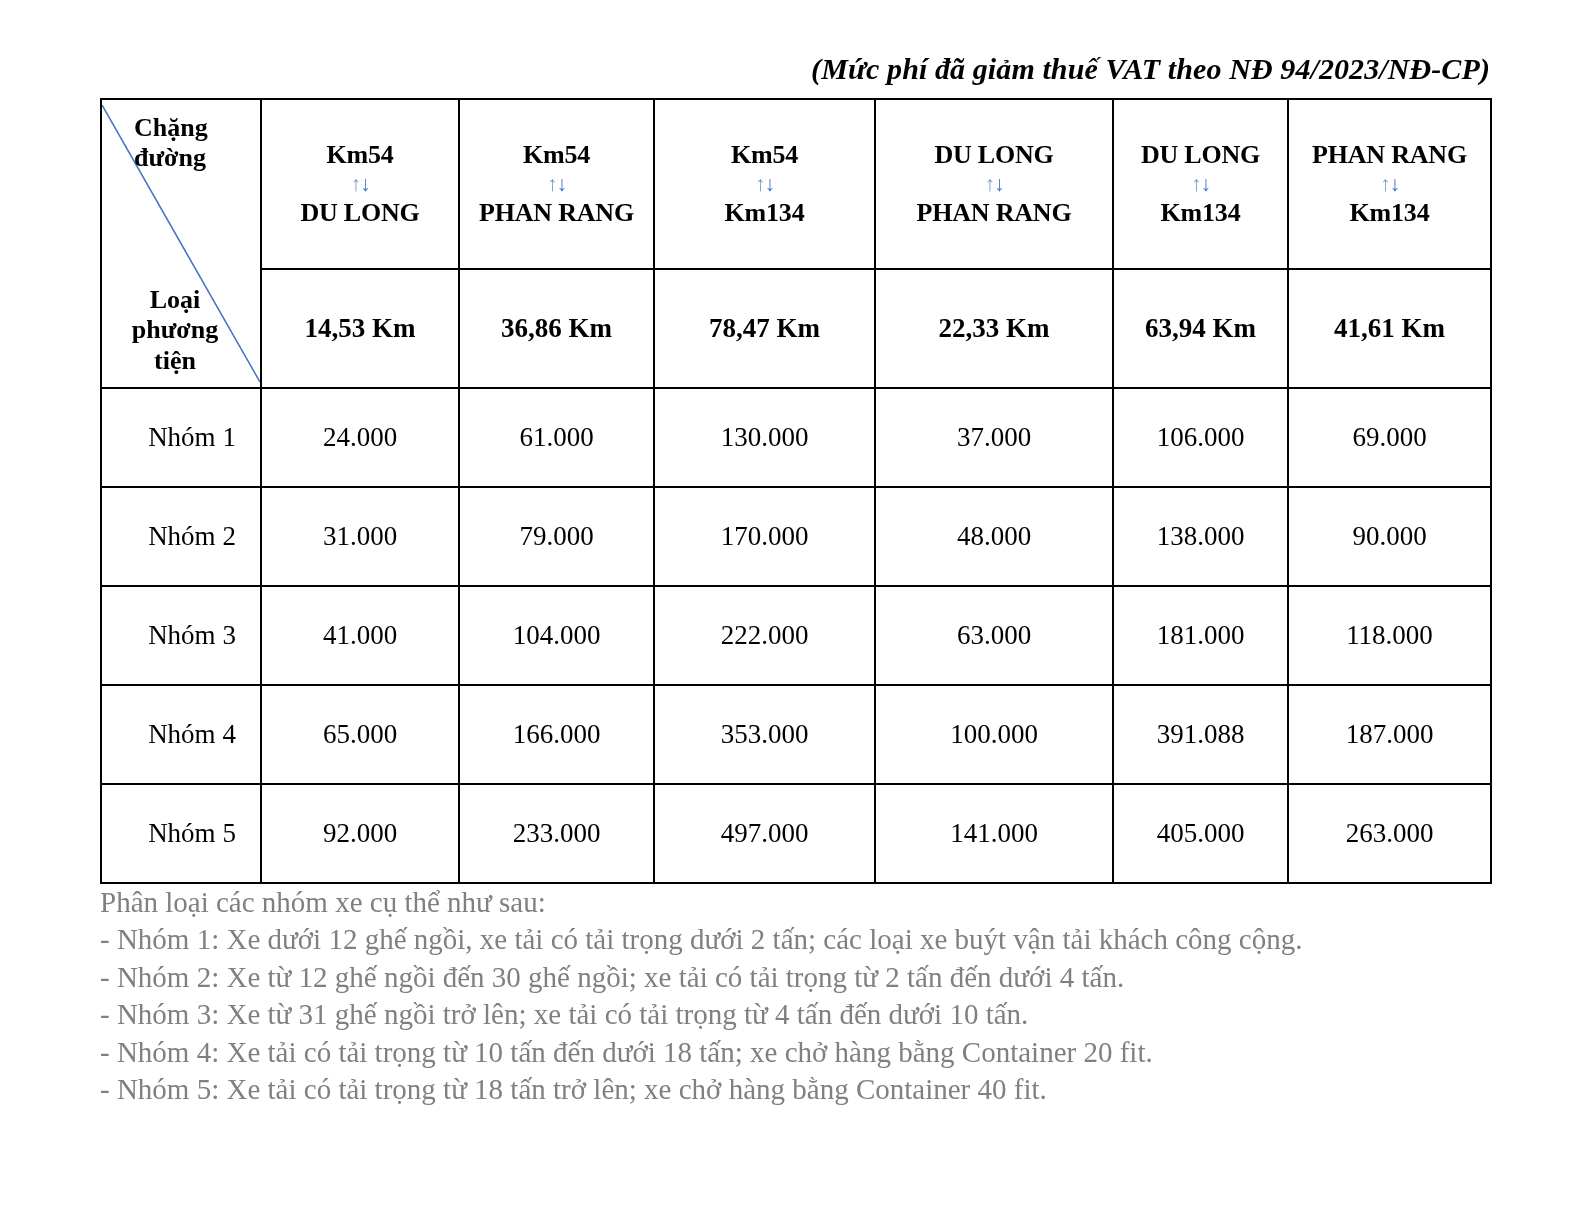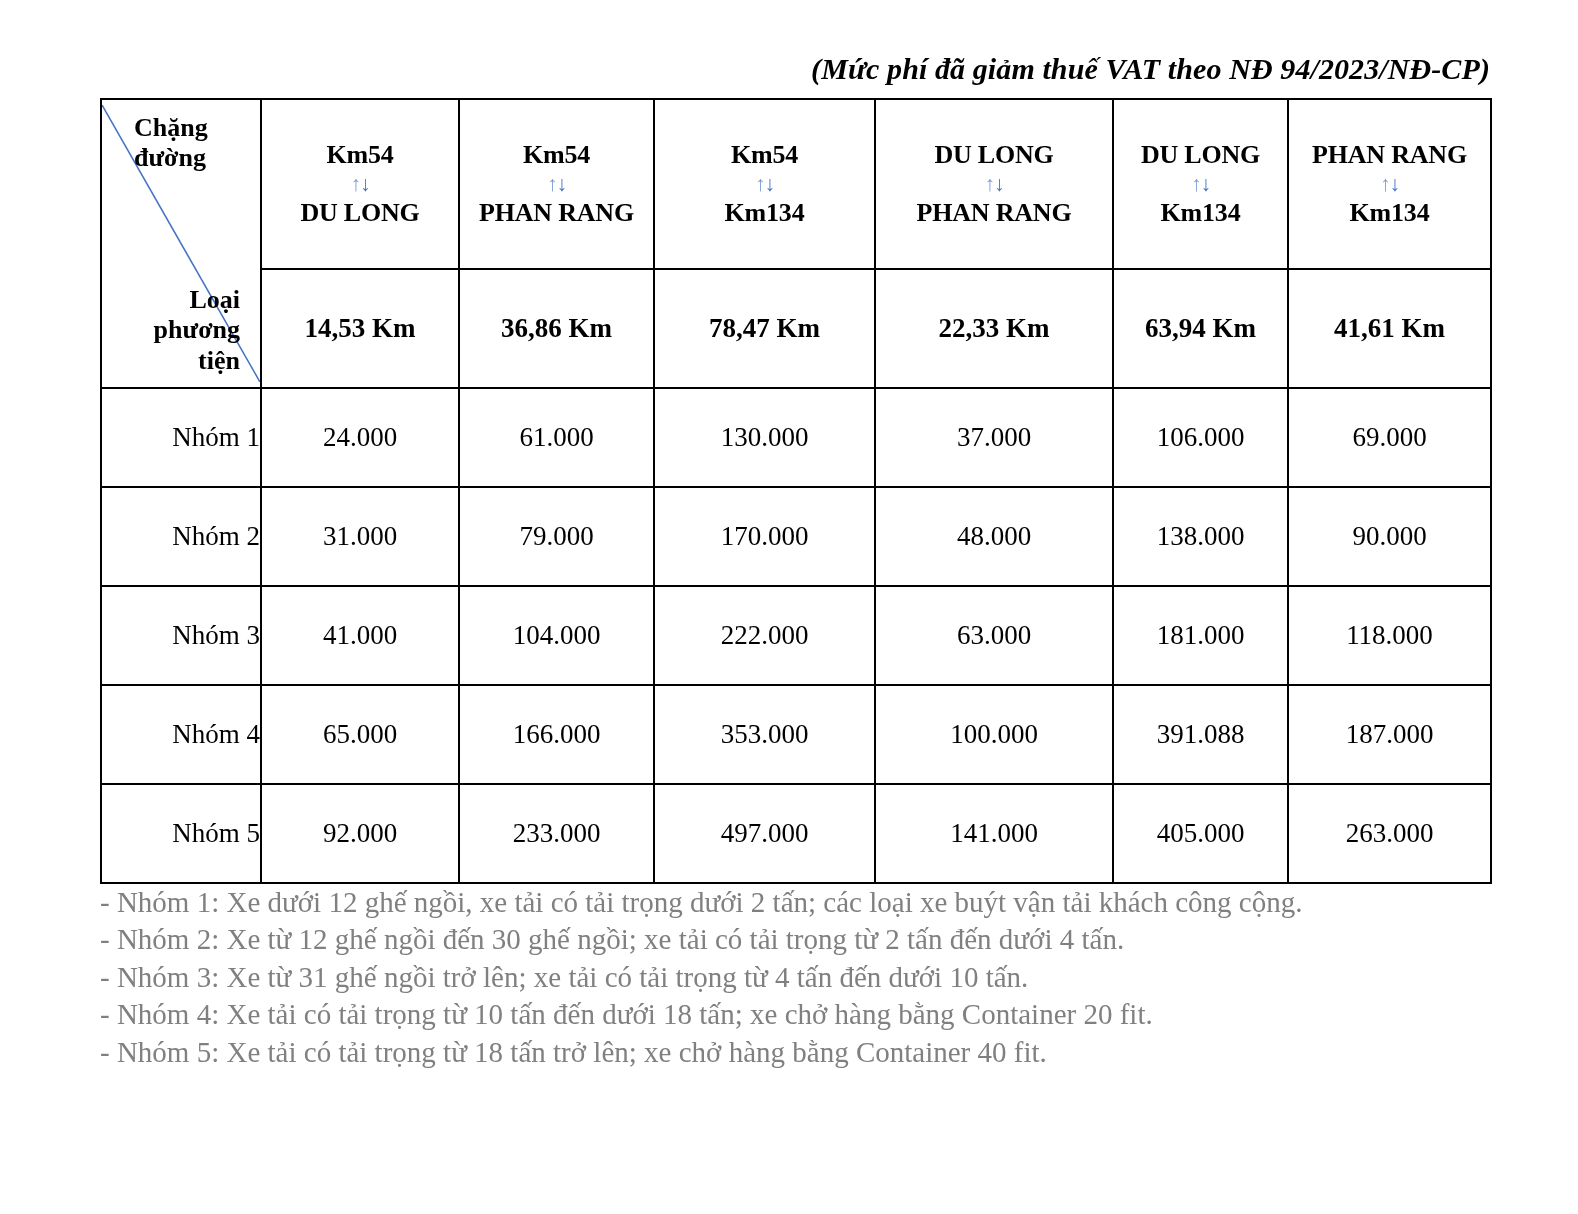--- a/index.html
+++ b/index.html
@@ -80,21 +80,21 @@
     text-align: left;
     font-weight: bold;
     font-size: 26px;
     line-height: 1.17;
   }
   .corner-bottom {
     position: absolute;
     left: 8px;
     bottom: 6px;
     width: 130px;
-    text-align: right;
+    text-align: center;
     font-weight: bold;
     font-size: 26px;
     line-height: 1.17;
     font-family: Liberation Serif, serif;
   }
 
   
   td.route {
     height: 160px;
     font-weight: bold;
@@ -128,21 +128,21 @@
     height: 117px;
     font-weight: bold;
     font-size: 27px;
     border-radius: 8px;
   }
 
   
   td.grp-label {
     height: 97px;
     font-size: 27px;
-    text-align: right;
+    text-align: center;
     padding-left: 22px;
     font-weight: normal;
   }
   td.grp-val {
     height: 97px;
     font-size: 27px;
     font-weight: normal;
     text-align: center;
   }
 
@@ -295,20 +295,21 @@
         <td class="grp-val">233.000</td>
         <td class="grp-val">497.000</td>
         <td class="grp-val">141.000</td>
         <td class="grp-val">405.000</td>
         <td class="grp-val">263.000</td>
       </tr>
     </tbody>
   </table>
 
   <div class="notes">
+    <p>Phân loại các nhóm xe cụ thể như sau:</p>
     <p>- Nhóm 1: Xe dưới 12 ghế ngồi, xe tải có tải trọng dưới 2 tấn; các loại xe buýt vận tải khách công cộng.</p>
     <p>- Nhóm 2: Xe từ 12 ghế ngồi đến 30 ghế ngồi; xe tải có tải trọng từ 2 tấn đến dưới 4 tấn.</p>
     <p>- Nhóm 3: Xe từ 31 ghế ngồi trở lên; xe tải có tải trọng từ 4 tấn đến dưới 10 tấn.</p>
     <p>- Nhóm 4: Xe tải có tải trọng từ 10 tấn đến dưới 18 tấn; xe chở hàng bằng Container 20 fit.</p>
     <p>- Nhóm 5: Xe tải có tải trọng từ 18 tấn trở lên; xe chở hàng bằng Container 40 fit.</p>
   </div>
 
 </div>
 
 </body></html>

